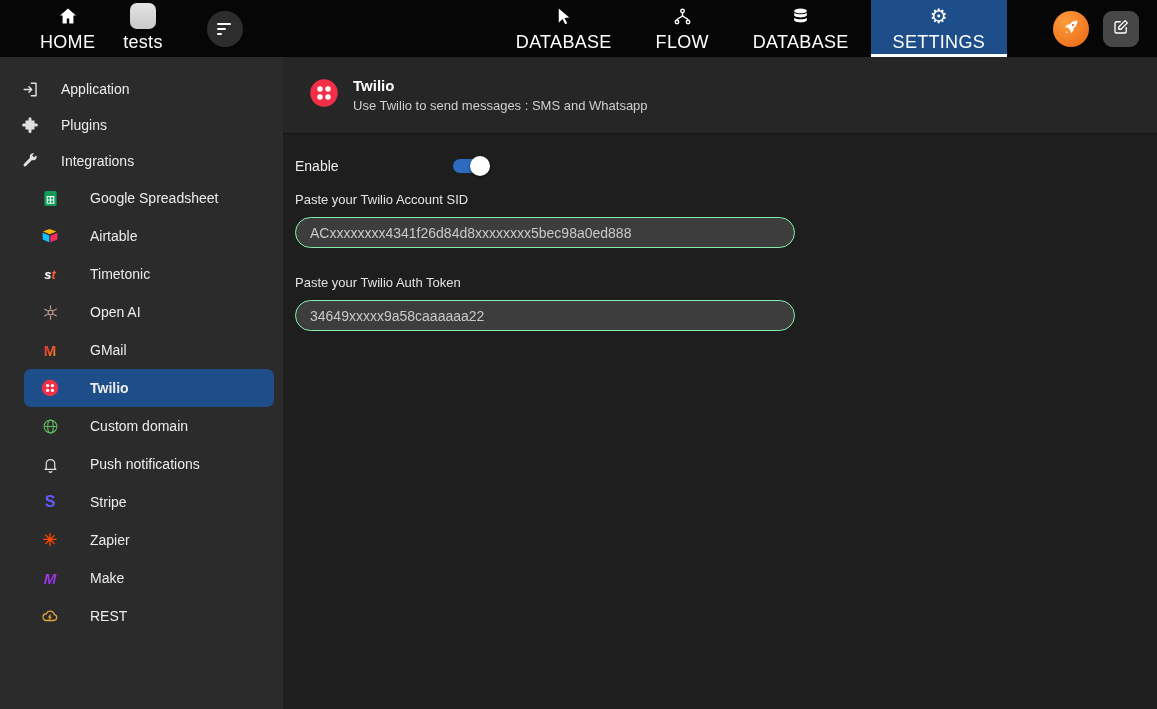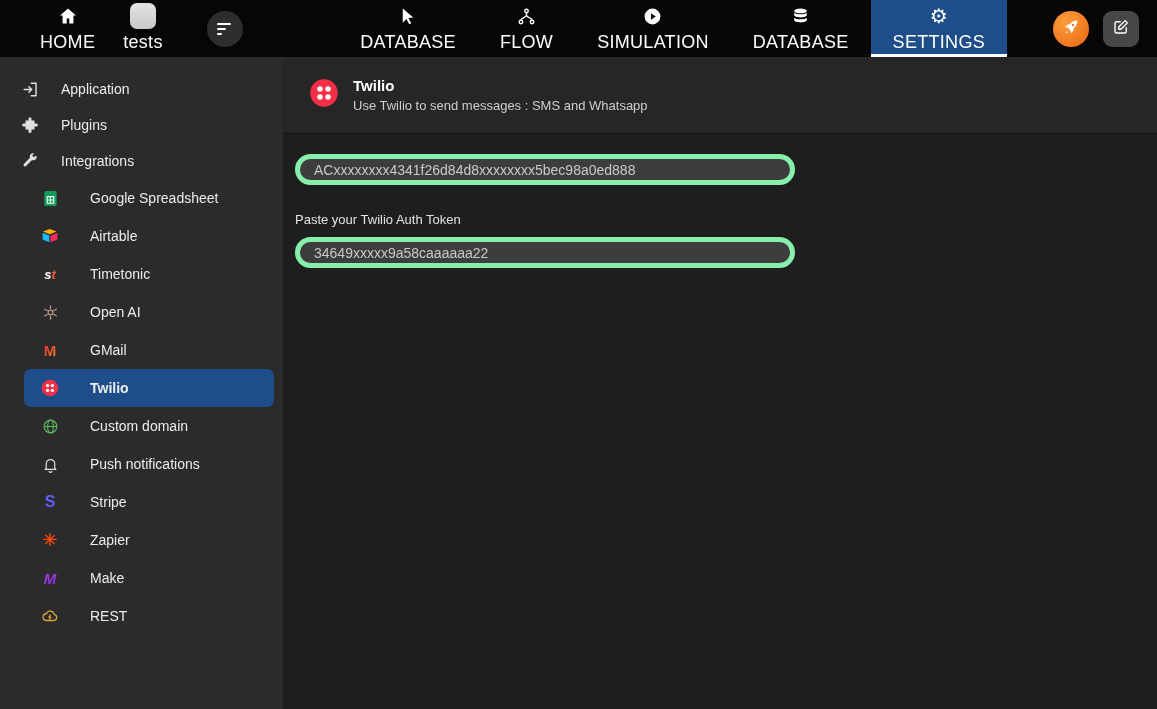--- a/index.html
+++ b/index.html
@@ -48,21 +48,21 @@
   .mh-text .title{font-size:15px;font-weight:bold;color:#fff}
   .mh-text .subtitle{font-size:13px;color:#cfcfcf;margin-top:4px}
   .content{padding:20px 0 0 12px}
   .enable-row{display:flex;align-items:center;height:24px;margin-bottom:14px}
   .enable-row .elabel{font-size:14px;color:#eee;width:155px}
   .toggle{position:relative;width:40px;height:20px;display:inline-block;cursor:pointer}
   .toggle .track{position:absolute;left:3px;top:3px;width:34px;height:14px;border-radius:7px;background:#2d6bbf}
   .toggle .knob{position:absolute;right:0;top:0;width:20px;height:20px;border-radius:50%;background:#fff;box-shadow:0 1px 3px rgba(0,0,0,.5)}
   .field{margin-bottom:27px}
   .field .flabel{font-size:13px;color:#e3e3e3;margin-bottom:10px}
-  .field input{display:block;width:500px;height:31px;background:#3d3d3d;border:5px solid #86efac;border-radius:16px;color:#c9c9c9;font-size:14px;padding:0 14px;font-family:"Liberation Sans",sans-serif;outline:none}
+  .field input{display:block;width:500px;height:31px;background:#3d3d3d;border:1px solid #86efac;border-radius:16px;color:#c9c9c9;font-size:14px;padding:0 14px;font-family:"Liberation Sans",sans-serif;outline:none}
 </style>
 </head>
 <body>
 
 <header class="topbar">
 
   <div class="tb-item">
     <span class="icon-slot">
       <svg width="20" height="20" viewBox="0 0 24 24">
           <path fill="#fff" d="M12 3l9.5 8.5h-3V21h-5v-6h-3v6h-5v-9.5h-3z"></path>
@@ -96,29 +96,20 @@
     <div class="tb-item">
       <span class="icon-slot">
         <svg width="19" height="19" viewBox="0 0 24 24" fill="none" stroke="#fff" stroke-width="1.8">
           <circle cx="12" cy="5" r="2.2"></circle>
             <circle cx="5" cy="19" r="2.2"></circle>
             <circle cx="19" cy="19" r="2.2"></circle>
           <path d="M12 7.2v3.3M12 10.5c0 3.3-7 2.5-7 6.3M12 10.5c0 3.3 7 2.5 7 6.3"></path>
         </svg>
       </span>
       <span class="lbl">FLOW</span>
-    </div>
-    <div class="tb-item">
-      <span class="icon-slot">
-        <svg width="19" height="19" viewBox="0 0 24 24">
-            <circle cx="12" cy="12" r="10" fill="#fff"></circle>
-            <path d="M10 8l6.2 4-6.2 4z" fill="#0d0d0d"></path>
-          </svg>
-      </span>
-      <span class="lbl">SIMULATION</span>
     </div>
     <div class="tb-item">
       <span class="icon-slot">
         <svg width="19" height="19" viewBox="0 0 24 24" fill="#fff">
           <ellipse cx="12" cy="5" rx="8" ry="3"></ellipse>
           <path d="M4 7.2v3c0 1.7 3.6 3 8 3s8-1.3 8-3v-3c-1.6 1.3-4.5 2-8 2s-6.4-.7-8-2z"></path>
           <path d="M4 13.5v3c0 1.7 3.6 3 8 3s8-1.3 8-3v-3c-1.6 1.3-4.5 2-8 2s-6.4-.7-8-2z"></path>
         </svg>
       </span>
       <span class="lbl">DATABASE</span>
@@ -307,22 +298,30 @@
         </svg>
       </span>
       <div class="mh-text">
         <div class="title">Twilio</div>
         <div class="subtitle">Use Twilio to send messages : SMS and Whatsapp</div>
       </div>
     </div>
 
     <div class="content">
 
+      <div class="enable-row">
+        <span class="elabel">Enable</span>
+        <span class="toggle">
+          <span class="track"></span>
+          <span class="knob"></span>
+        </span>
+      </div>
 
       <div class="field">
+        <div class="flabel">Paste your Twilio Account SID</div>
         <input type="text" value="ACxxxxxxxx4341f26d84d8xxxxxxxx5bec98a0ed888" style="">
       </div>
 
       <div class="field">
         <div class="flabel">Paste your Twilio Auth Token</div>
         <input type="text" value="34649xxxxx9a58caaaaaa22" style="">
       </div>
 
     </div>
   </main>

